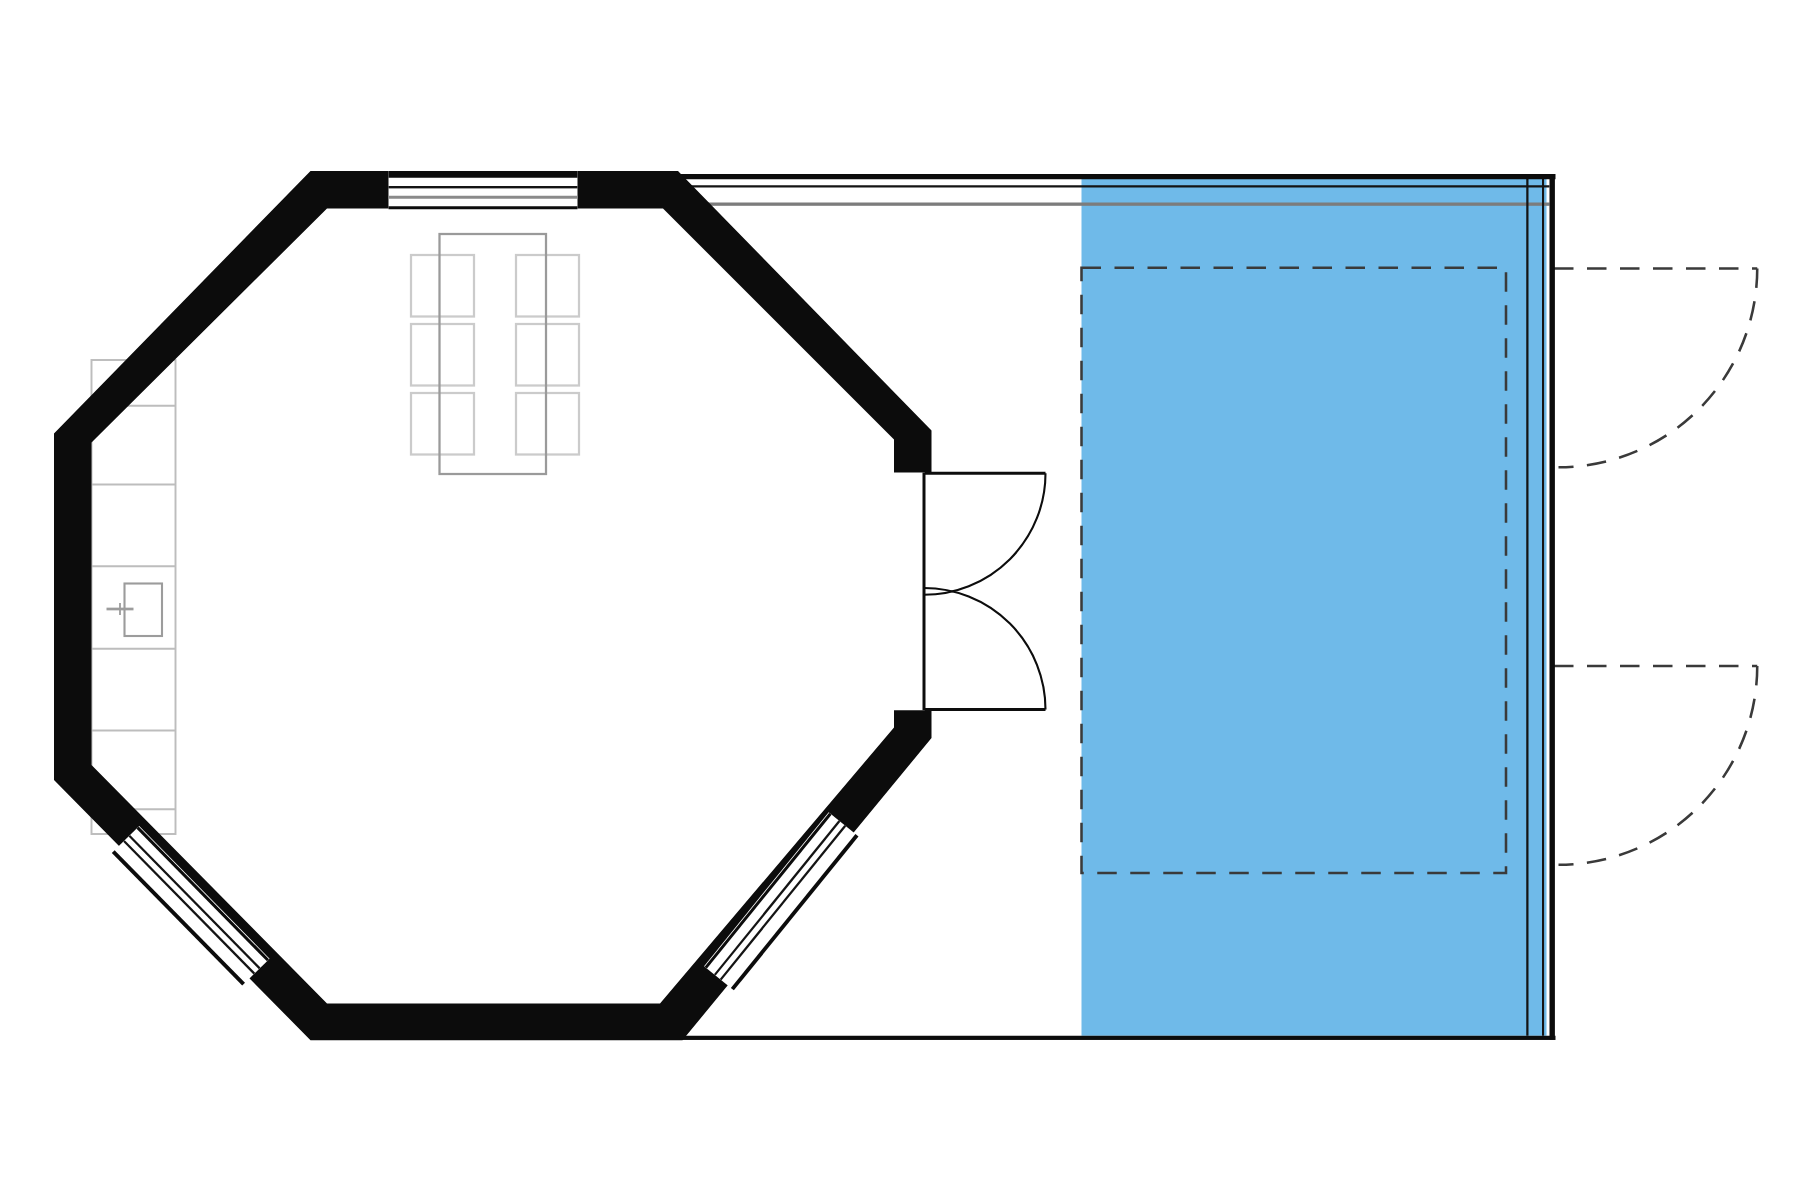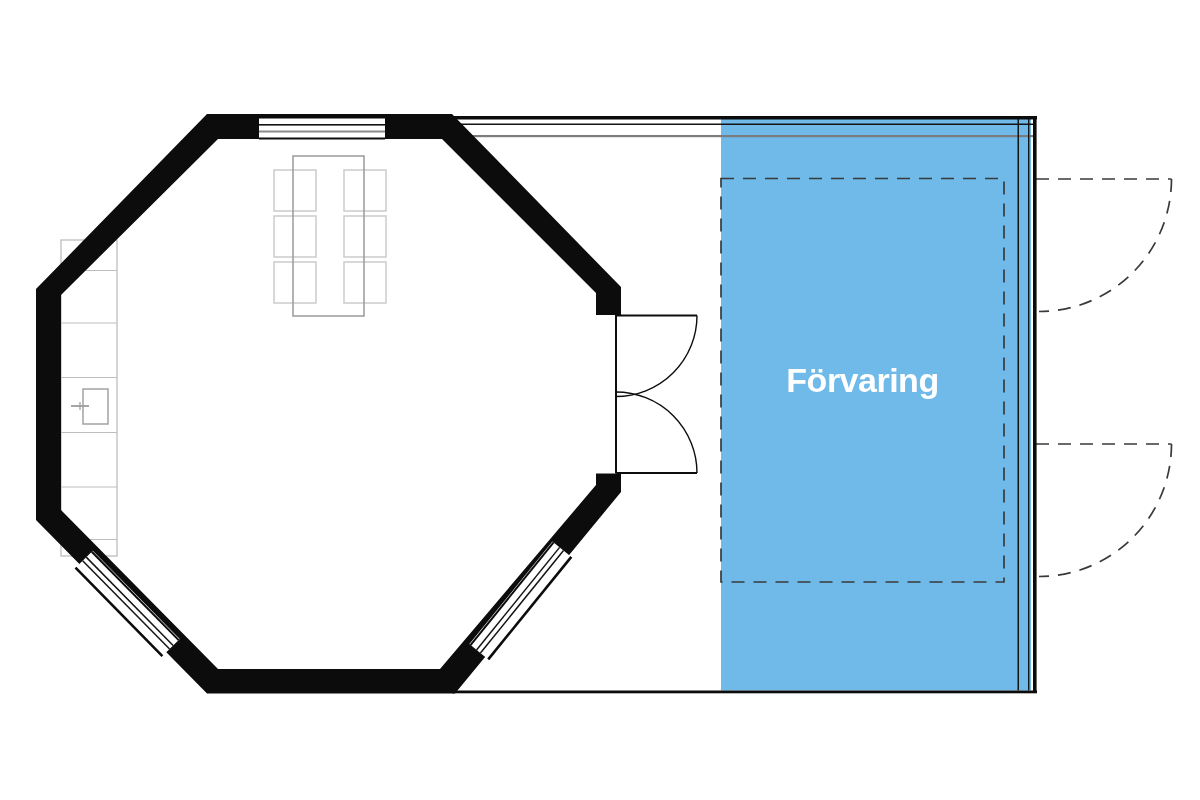--- a/index.html
+++ b/index.html
@@ -116,15 +116,14 @@
         <rect x="593" y="315" width="30" height="158.5" fill="#ffffff"></rect>
         <line x1="616" y1="315" x2="616" y2="473.5" stroke="#0d0d0d" stroke-width="2"></line>
         <line x1="616.5" y1="315.5" x2="697" y2="315.5" stroke="#0d0d0d" stroke-width="2"></line>
         <path d="M 697 315.5 A 81 81 0 0 1 616 396.5" fill="none" stroke="#0d0d0d" stroke-width="1.4"></path>
         <line x1="616.5" y1="473" x2="697" y2="473" stroke="#0d0d0d" stroke-width="2"></line>
         <path d="M 697 473 A 81 81 0 0 0 616 392" fill="none" stroke="#0d0d0d" stroke-width="1.4"></path>
       </g>
     </g>
   </svg>
 
-  <div class="storage-label">Förvaring</div>
 
 </div>
 
 </body></html>

